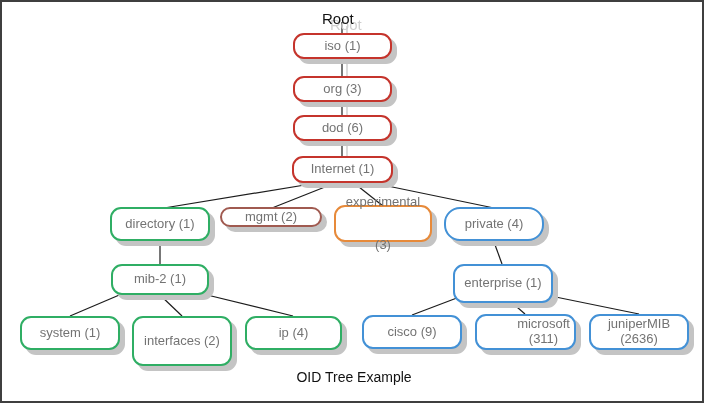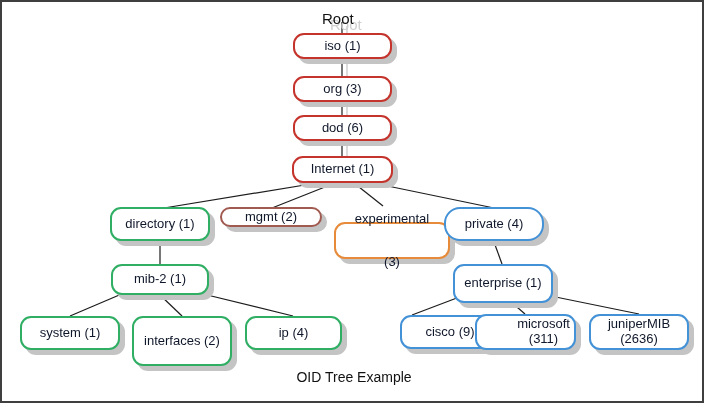--- a/index.html
+++ b/index.html
@@ -27,21 +27,21 @@
     background: #ffffff;
     border: 2px solid #888;
     border-radius: 11px;
     box-shadow: 5px 5px 0 #c4c4c4;
     display: flex;
     flex-direction: column;
     align-items: center;
     justify-content: center;
     font-size: 13px;
     line-height: 1.15;
-    color: #0f172a;
+    color: #737373;
     text-align: center;
     white-space: nowrap;
   }
 
   .root-label-wrap {
     position: absolute;
     left: 300px; top: 4px;
     width: 80px; height: 30px;
   }
   .root-ghost {
@@ -105,21 +105,21 @@
       </div>
       <div class="node" style="left: 290px; top: 154px; width: 101px; height: 27px; border-color: rgb(197, 52, 44); text-align: right;">
         <span>Internet (1)</span>
       </div>
       <div class="node" style="left: 108px; top: 205px; width: 100px; height: 34px; border-color: rgb(47, 174, 100);">
         <span>directory (1)</span>
       </div>
       <div class="node" style="left: 218px; top: 205px; width: 102px; height: 20px; border-color: rgb(160, 90, 80);">
         <span>mgmt (2)</span>
       </div>
-      <div class="node" style="left: 332px; top: 220px; width: 116px; height: 37px; border-color: rgb(231, 138, 58); gap: 28px;">
+      <div class="node" style="left: 332px; top: 203px; width: 98px; height: 37px; border-color: rgb(231, 138, 58); gap: 28px;">
         <span>experimental</span>
         <span>(3)</span>
       </div>
       <div class="node" style="left: 442px; top: 205px; width: 100px; height: 34px; border-color: rgb(67, 145, 214); border-radius: 16px;">
         <span>private (4)</span>
       </div>
       <div class="node" style="left: 109px; top: 262px; width: 98px; height: 31px; border-color: rgb(47, 174, 100);">
         <span>mib-2 (1)</span>
       </div>
       <div class="node" style="left: 451px; top: 262px; width: 100px; height: 39px; border-color: rgb(67, 145, 214);">
@@ -127,21 +127,21 @@
       </div>
       <div class="node" style="left: 18px; top: 314px; width: 100px; height: 34px; border-color: rgb(47, 174, 100);">
         <span>system (1)</span>
       </div>
       <div class="node" style="left: 130px; top: 314px; width: 100px; height: 50px; border-color: rgb(47, 174, 100);">
         <span>interfaces (2)</span>
       </div>
       <div class="node" style="left: 243px; top: 314px; width: 97px; height: 34px; border-color: rgb(47, 174, 100);">
         <span>ip (4)</span>
       </div>
-      <div class="node" style="left: 360px; top: 313px; width: 100px; height: 34px; border-color: rgb(67, 145, 214); margin-left: 38px;">
+      <div class="node" style="left: 360px; top: 313px; width: 100px; height: 34px; border-color: rgb(67, 145, 214);">
         <span>cisco (9)</span>
       </div>
       <div class="node" style="left: 473px; top: 312px; width: 101px; height: 36px; border-color: rgb(67, 145, 214); padding-left: 36px;">
         <span>microsoft</span>
         <span>(311)</span>
       </div>
       <div class="node" style="left: 587px; top: 312px; width: 100px; height: 36px; border-color: rgb(67, 145, 214);">
         <span>juniperMIB</span>
         <span>(2636)</span>
       </div>

